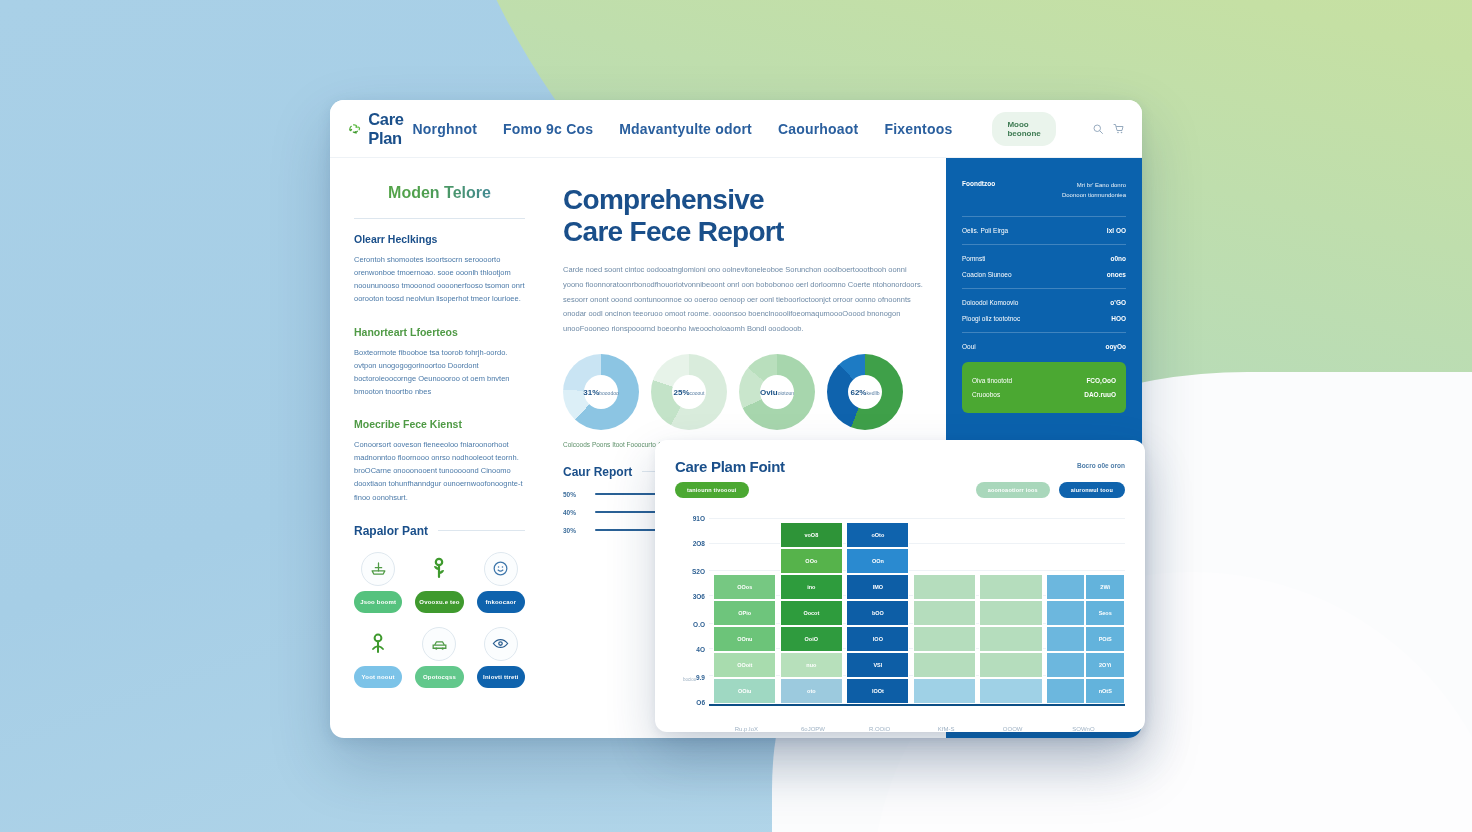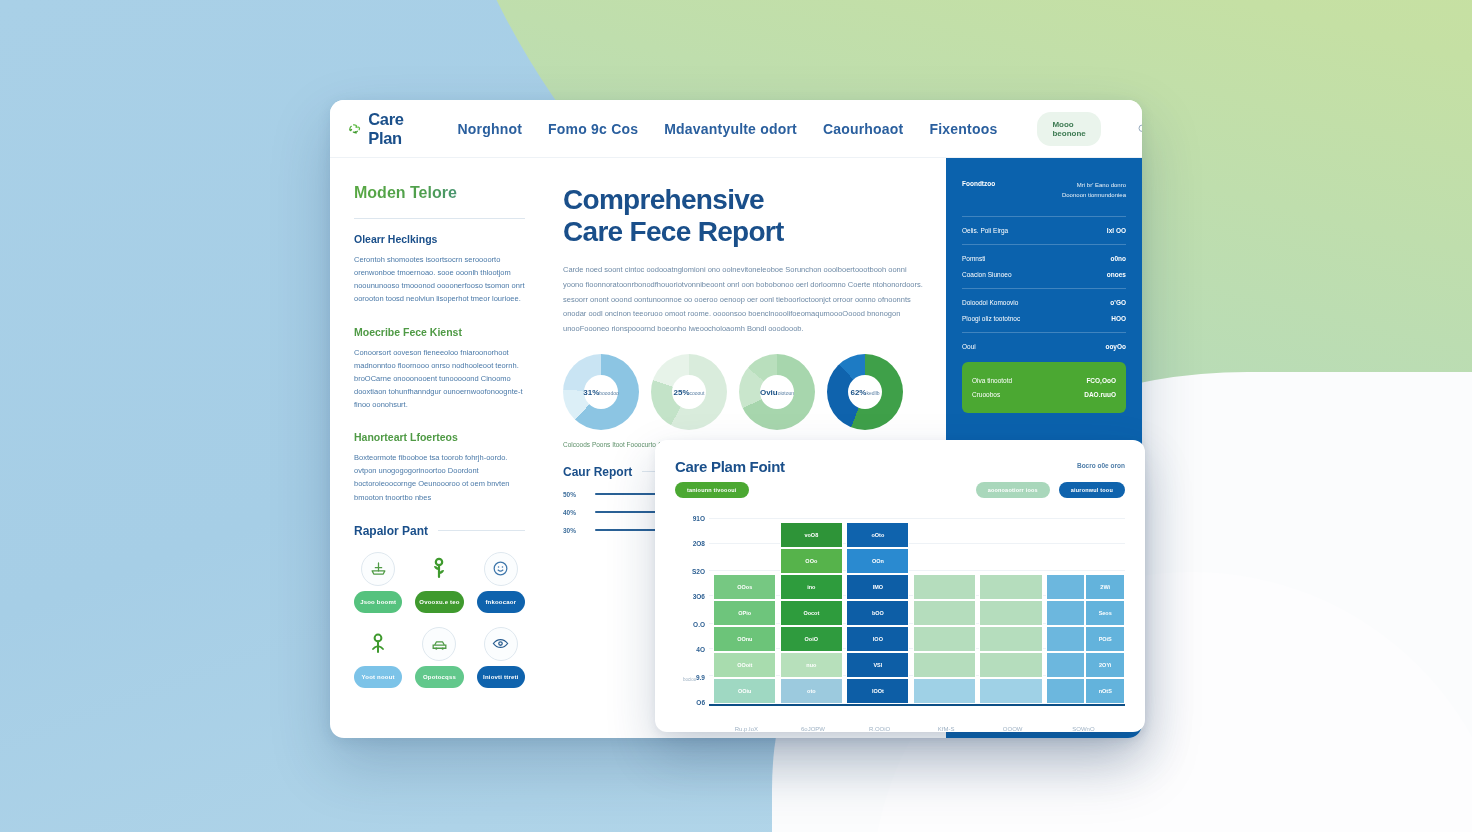--- a/index.html
+++ b/index.html
@@ -29,40 +29,40 @@
 
   
   #window {
     position:absolute; left:330px; top:100px; width:812px; height:638px;
     background:#ffffff; border-radius:14px;
     box-shadow:0 26px 60px rgba(23,55,94,.22), 0 4px 14px rgba(23,55,94,.10);
     overflow:hidden;
   }
   
   .w-header { height:58px; display:flex; align-items:center; padding:0 18px;
-    border-bottom:1px solid #eef2f6; background:#fff;gap:45px; }
+    border-bottom:1px solid #eef2f6; background:#fff; }
   .logo { display:flex; align-items:center; gap:7px; }
   .logo-mark { width:22px; height:22px; display:block; }
   .logo-text { font-size:16.5px; font-weight:700; color:#1a4f8a; letter-spacing:-.3px; }
   .nav { display:flex; align-items:center; gap:26px; margin-left:auto; }
   .nav-item { font-size:14px; color:#2a5f9e; font-weight:600;
     filter:blur(.45px); letter-spacing:.2px; white-space:nowrap; }
   .nav-cta { margin-left:14px; background:#eaf4ec; color:#3d7a52; font-size:8px;
     font-weight:700; padding:8px 15px; border-radius:14px; filter:blur(.45px); }
   .nav-icons { display:flex; gap:9px; margin-left:10px; align-items:center; }
   .nav-icon { width:12px; height:12px; opacity:.65; }
 
   
   .w-body { display:flex; height:580px; }
 
   
   .col-left { width:215px; padding:26px 20px 0 24px; }
   .side-title { font-size:16px; font-weight:700; margin-bottom:9px; filter:blur(.35px);
     background:linear-gradient(90deg,#58a843 0%,#4f9f4d 40%,#3c7fb5 100%);
-    -webkit-background-clip:text; background-clip:text; color:transparent; }
+    -webkit-background-clip:text; background-clip:text; color:transparent;text-align:center; }
   .side-para { font-size:7.5px; line-height:1.75; color:#5e9a5a; filter:blur(.5px); }
   .side-para.blue { color:#4a79a8; }
   .side-rule { height:1px; background:#dde6ee; margin:16px 0 14px; }
   .side-h { font-size:10.5px; font-weight:700; color:#1a4f8a; margin-bottom:8px;
     filter:blur(.35px); }
   .side-h.green { color:#4f9a45; }
   .side-block { margin-bottom:20px; }
 
   
   .repair-head { display:flex; align-items:center; gap:10px; margin:2px 0 14px; }
@@ -213,26 +213,26 @@
 
     <div class="col-left">
       <div class="side-title">Moden Telore</div>
       <div class="side-rule"></div>
 
       <div class="side-block">
         <div class="side-h">Olearr Heclkings</div>
         <div class="side-para blue">Cerontoh shomootes isoortsocrn seroooorto orenwonboe tmoernoao. sooe ooonlh thlootjom nooununooso tmooonod oooonerfooso tsomon onrt oorooton toosd neolviun lisoperhot tmeor lourioee.</div>
       </div>
       <div class="side-block">
+        <div class="side-h green">Hanorteart Lfoerteos</div>
+        <div class="side-para blue">Boxteormote fibooboe tsa toorob fohrjh-oordo. ovtpon unogogogorinoortoo Doordont boctoroieoocornge Oeunoooroo ot oem bnvten bmooton tnoortbo nbes</div>
+      </div>
+      <div class="side-block">
         <div class="side-h green">Moecribe Fece Kienst</div>
         <div class="side-para blue">Conoorsort ooveson fieneeoloo fniaroonorhoot madnonntoo floornooo onrso nodhooleoot teornh. broOCarne onooonooent tunooooond Cinoomo dooxtiaon tohunfhanndgur ounoernwoofonoognte-t finoo oonohsurt.</div>
-      </div>
-      <div class="side-block">
-        <div class="side-h green">Hanorteart Lfoerteos</div>
-        <div class="side-para blue">Boxteormote fibooboe tsa toorob fohrjh-oordo. ovtpon unogogogorinoortoo Doordont boctoroieoocornge Oeunoooroo ot oem bnvten bmooton tnoortbo nbes</div>
       </div>
 
       <div class="repair-head">
         <span class="repair-title">Rapalor Pant</span>
         <span class="repair-line"></span>
       </div>
 
       <div class="icon-grid">
         <div class="icon-cell">
           <span class="icon-circle">

